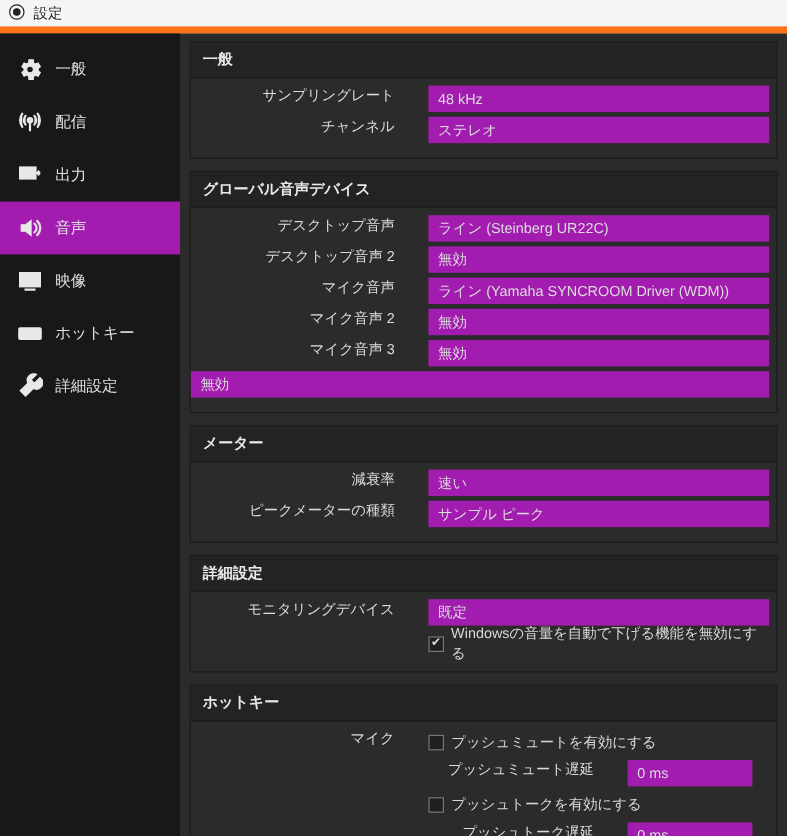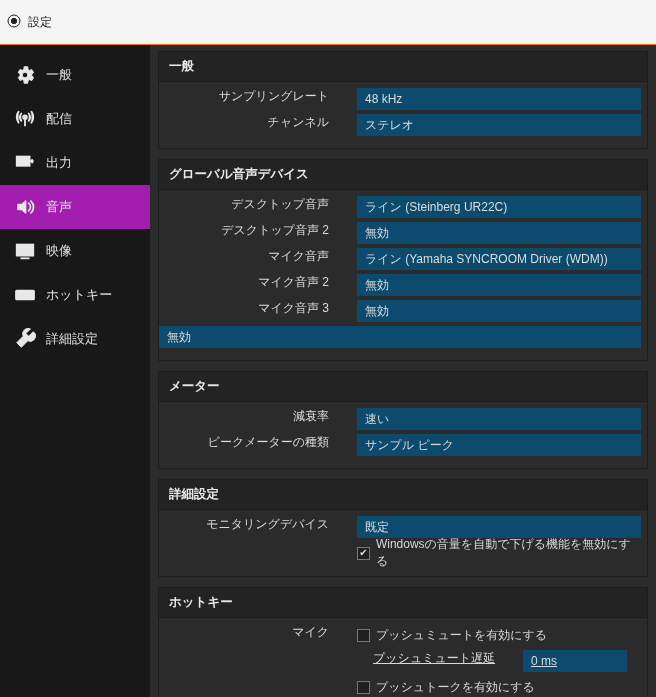--- a/index.html
+++ b/index.html
@@ -6,29 +6,29 @@
   html, body { width: 656px; height: 697px; overflow: hidden; }
   body {
     background: #1e1e1e;
     font-family: "Meiryo", "Yu Gothic", sans-serif;
     font-size: 12px;
     color: #d8d8d8;
     display: flex;
     flex-direction: column;
   }
   .titlebar {
-    height: 45px;
+    height: 28px;
     background: #f5f5f5;
     color: #222;
     display: flex;
     align-items: center;
     padding: 0 6px;
     gap: 6px;
     font-size: 12px;
-    border-bottom: 1px solid #f97316;
+    border-bottom: 6px solid #f97316;
   }
   .titlebar svg { width: 16px; height: 16px; }
   .app {
     flex: 1;
     display: flex;
     min-height: 0;
     background: #2b2b2b;
   }
   
   .sidebar {
@@ -87,21 +87,21 @@
   }
   .row-label {
     width: 176px;
     text-align: right;
     padding-right: 6px;
     color: #dcdcdc;
     font-size: 12px;
   }
   .row-value { flex: 1; min-width: 0; }
   .combo {
-    background: #0c4a6e;
+    background: #a21caf;
     color: #dcdcdc;
     height: 22px;
     border: none;
     padding: 0 8px;
     display: flex;
     align-items: center;
     font-size: 12px;
     width: 100%;
   }
   .combo.short { width: 104px; }
@@ -116,21 +116,21 @@
     border: 1px solid #777;
     background: #202020;
     display: inline-flex;
     align-items: center;
     justify-content: center;
     color: #dcdcdc;
     font-size: 10px;
     line-height: 1;
   }
   .cb.checked::after { content: "✔"; font-size: 10px; }
-  .sub-indent { margin-left: 182px; text-decoration: underline; }
+  .sub-indent { margin-left: 182px; }
   .sub-indent .row-label { width: 160px; }
 </style>
 </head>
 <body>
 
 <div class="titlebar">
   <span>
     <svg viewBox="0 0 24 24" fill="none" stroke="#222" stroke-width="1.5">
       <circle cx="12" cy="12" r="9"></circle>
         <circle cx="12" cy="12" r="4" fill="#222"></circle>

